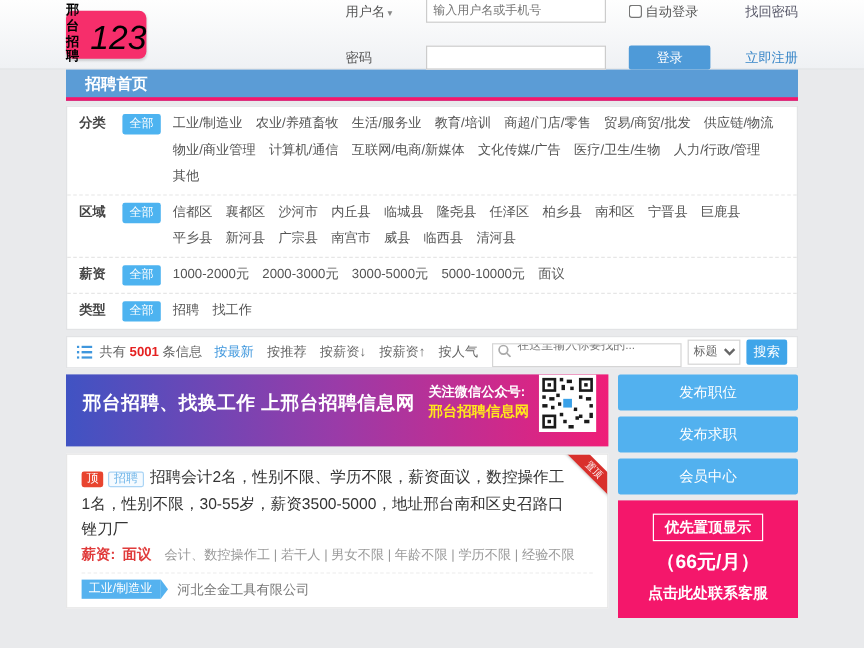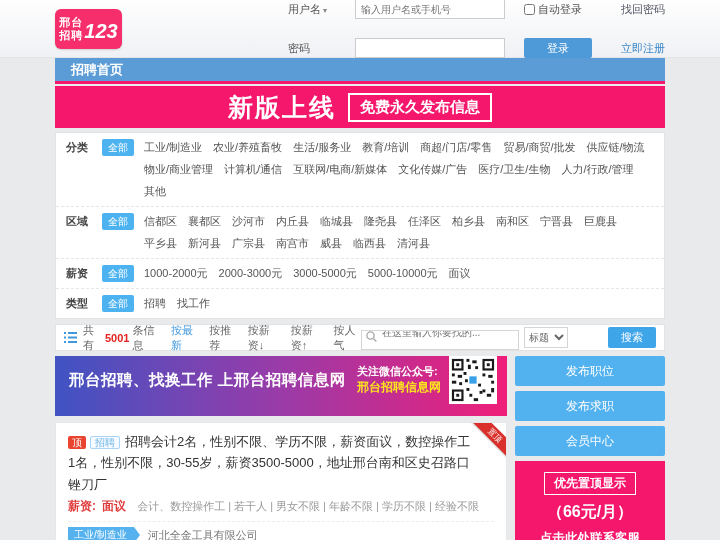--- a/index.html
+++ b/index.html
@@ -5,23 +5,23 @@
   * { margin:0; padding:0; box-sizing:border-box; }
   html,body { width:720px; height:540px; overflow:hidden; }
   body { background:#e9eaec; font-family:"Liberation Sans","DejaVu Sans",sans-serif; color:#333; }
   .container { width:610px; margin:0 auto; }
   a { text-decoration:none; }
   [data-interactable="true"] { cursor:pointer; }
 
   
   .top-header { height:58px; background:linear-gradient(#fefefe,#eff1f4); border-bottom:1px solid #e3e4e6; }
   .top-header .container { display:flex; justify-content:space-between; align-items:center; height:100%; }
-  .logo { width:67px; height:40px; background:#f62e6b; border-radius:6px; display:flex; align-items:center; justify-content:center; gap:1px; color:#ffffff; box-shadow:0 1px 2px rgba(0,0,0,.15); }
+  .logo { width:67px; height:40px; background:#f62e6b; border-radius:6px; display:flex; align-items:center; justify-content:center; gap:1px; color:#000000; box-shadow:0 1px 2px rgba(0,0,0,.15); }
   .logo .cn { font-size:11px; font-weight:bold; line-height:1.15; letter-spacing:1px; }
-  .logo .num { font-size:20px; font-weight:bold; font-style:italic; margin-top:6px; }
+  .logo .num { font-size:28px; font-weight:normal; font-style:italic; margin-top:6px; }
   .login-grid { display:grid; grid-template-columns:48px 150px 78px auto; grid-row-gap:5px; grid-column-gap:8px; align-items:center; font-size:11px; color:#555;gap:19px; }
   .login-grid input[type=text], .login-grid input[type=password] { width:150px; height:20px; border:1px solid #ccc; background:#fff; font-size:10px; padding:0 5px; color:#333; }
   .chk-wrap { display:flex; align-items:center; gap:3px; white-space:nowrap; }
   .chk-wrap input { width:11px; height:11px; }
   .btn-login { width:68px; height:20px; background:#4e9ad8; color:#fff; border:none; font-size:11px; border-radius:2px; }
   .lnk-gray { color:#556; } .lnk-blue { color:#3a87c8; }
   .caret { font-size:8px; color:#888; margin-left:2px; }
   .nav { height:26px; background:#5b9cd6; border-bottom:3px solid #f4176b; display:flex; align-items:center; }
   .nav a { color:#fff; font-size:13px; font-weight:bold; padding:0 16px; line-height:26px; }
 
@@ -44,21 +44,21 @@
   .toolbar .list-ic { margin-right:6px; display:flex; }
   .toolbar .cnt { color:#e52222; font-weight:bold; margin:0 3px; }
   .sorts { display:flex; gap:11px; margin-left:10px; }
   .sorts a { color:#666; font-size:11px; }
   .sorts a.active { color:#3f97dd; }
   .tb-right { margin-left:auto; display:flex; align-items:center; gap:5px; }
   .search-box { position:relative; }
   .search-box input { width:158px; height:20px; border:1px solid #d5d5d5; font-size:10px; padding:0 4px 15px 20px; color:#333; }
   .search-box svg { position:absolute; left:5px; top:5px; }
   .tb-right select { height:21px; font-size:10px; color:#666; border:1px solid #d5d5d5; background:#fff; width:44px; }
-  .btn-search { width:48px; height:21px; background:#3fa5e9; color:#fff; border:none; font-size:11px; border-radius:2px;margin-left:35px; }
+  .btn-search { width:34px; height:21px; background:#3fa5e9; color:#fff; border:none; font-size:11px; border-radius:2px; }
 
   
   .main { display:flex; gap:8px; margin-top:5px; align-items:flex-start; }
   .col-l { width:452px; flex:none; }
   .col-r { width:150px; flex:none; }
 
   .promo { height:60px; background:linear-gradient(90deg,#4053c3,#9a3ba8,#ef1e78); display:flex; align-items:center; padding:0 10px 12px 14px; gap:8px; }
   .promo .p-text { color:#fff; font-size:15.5px; font-weight:bold; flex:1; letter-spacing:.5px; }
   .promo .p-wx { text-align:left; line-height:1.35; flex:none; }
   .promo .p-wx .w1 { color:#fff; font-size:11px; font-weight:bold; display:block; }
@@ -115,24 +115,20 @@
       <a class="lnk-blue" data-interactable="true">立即注册</a>
     </div>
   </div>
 </div>
 
 <div class="container">
   <div class="nav" data-interactable="false">
     <a data-interactable="true">招聘首页</a>
   </div>
 
-  <div class="hero" data-interactable="false">
-    <span class="h-title" data-interactable="false">新版上线</span>
-    <span class="h-badge" data-interactable="false">免费永久发布信息</span>
-  </div>
 
   <div class="filters" data-interactable="false">
     <div class="f-row" data-interactable="false">
       <span class="f-label" data-interactable="false">分类</span>
       <a class="f-all" data-interactable="true">全部</a>
       <div class="f-items" data-interactable="false">
 
       <a class="f-item" data-interactable="true">工业/制造业</a>
           <a class="f-item" data-interactable="true">农业/养殖畜牧</a>
           <a class="f-item" data-interactable="true">生活/服务业</a>

